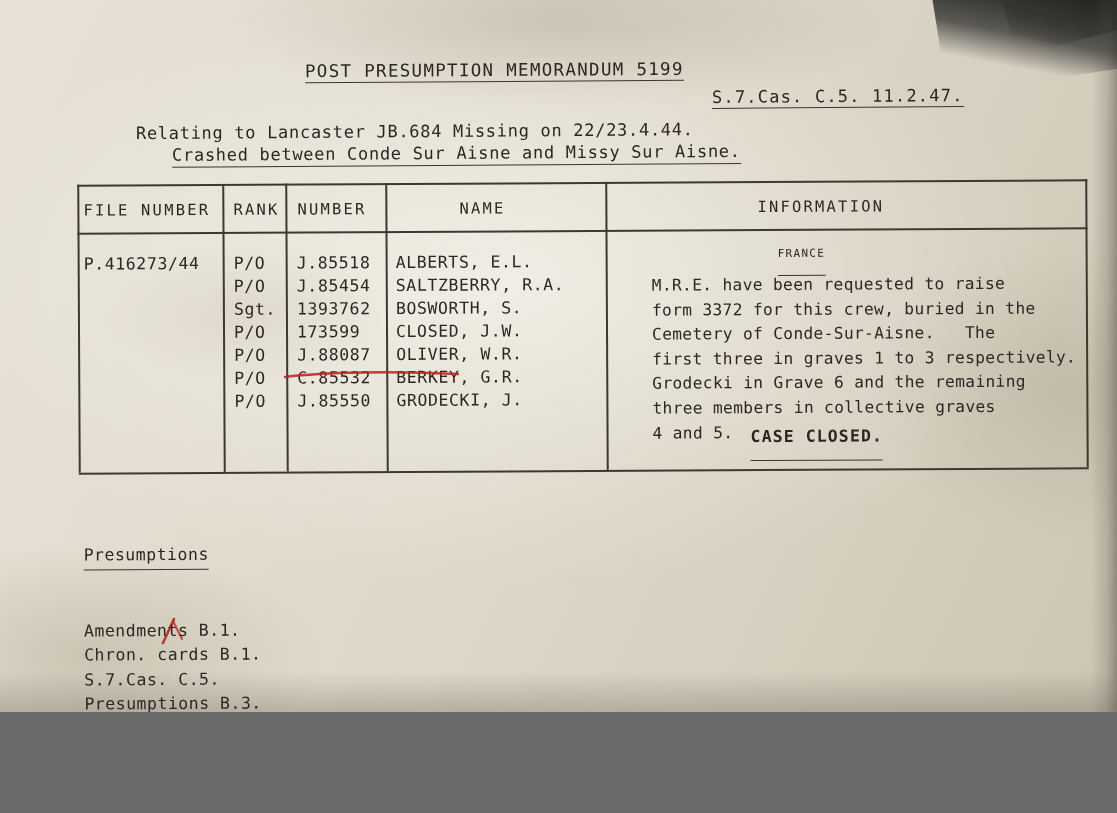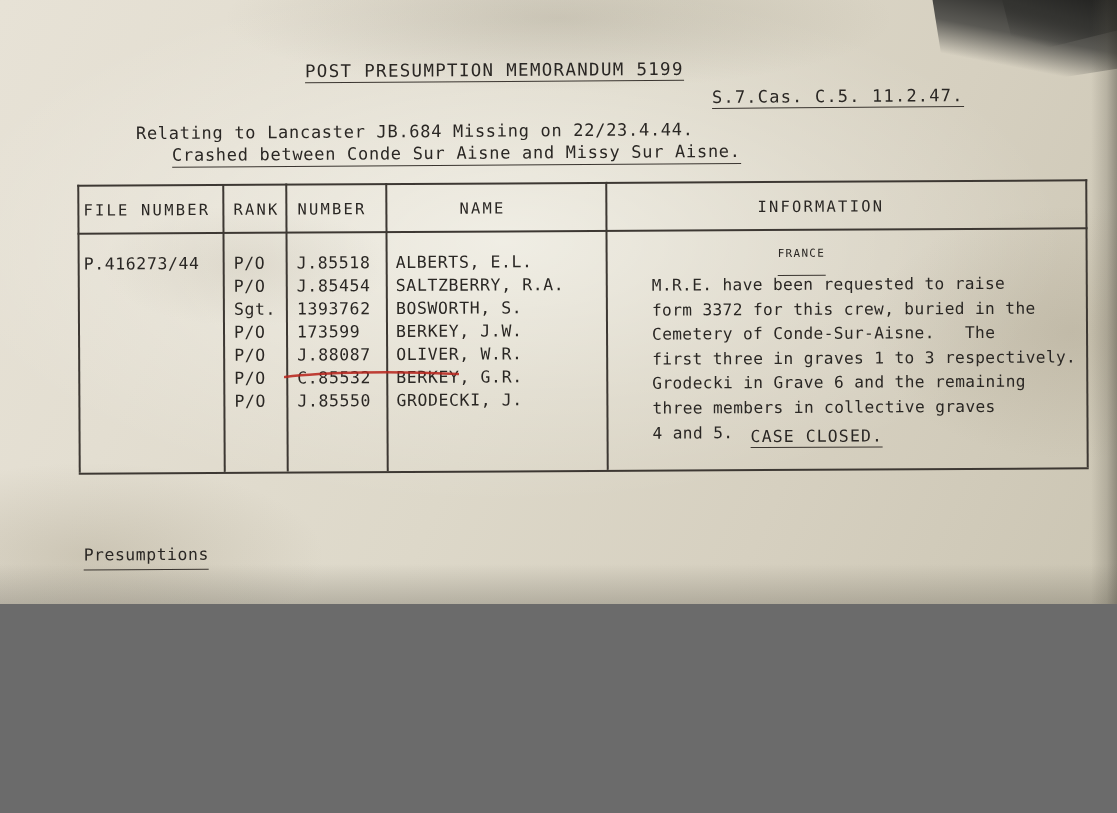--- a/index.html
+++ b/index.html
@@ -3,21 +3,21 @@
 <meta charset="utf-8">
 <style>
   html, body {
     margin: 0;
     padding: 0;
     background: #6b6b6b;
   }
   .page {
     position: relative;
     width: 1117px;
-    height: 604px;
+    height: 712px;
     overflow: hidden;
     background: #ddd9cd;
     font-family: "DejaVu Sans Mono", monospace;
     color: #262220;
   }
   
   .paper-bg {
     position: absolute;
     inset: 0;
     background:
@@ -164,21 +164,22 @@
     font-size: 16.2px;
     line-height: 24.6px;
     letter-spacing: 0.35px;
     white-space: pre;
   }
   .case-closed {
     position: absolute;
     font-size: 16.5px;
     letter-spacing: 1.1px;
     border-bottom: 1.4px solid #3a3530;
-    padding-bottom: 1px;
+    padding-bottom: 14px;
+    font-weight: bold;
   }
 
   
   .red-strike {
     position: absolute;
     left: 284px;
     top: 370px;
     width: 175px;
     height: 10px;
     pointer-events: none;
@@ -282,21 +283,21 @@
       <div class="cell typed" style="left:219px; top:91px;">J.85454</div>
       <div class="cell typed" style="left:219px; top:114px;">1393762</div>
       <div class="cell typed" style="left:219px; top:137px;">173599</div>
       <div class="cell typed" style="left:219px; top:160px;">J.88087</div>
       <div class="cell typed" style="left:219px; top:183px;">C.85532</div>
       <div class="cell typed" style="left:219px; top:206px;">J.85550</div>
 
       <div class="cell typed" style="left:318px; top:68px;text-align:right;">ALBERTS, E.L.</div>
       <div class="cell typed" style="left:318px; top:91px;">SALTZBERRY, R.A.</div>
       <div class="cell typed" style="left:318px; top:114px;">BOSWORTH, S.</div>
-      <div class="cell typed" style="left:318px; top:137px;">BERKEY, J.W.</div>
+      <div class="cell typed" style="left:318px; top:137px;">CLOSED, J.W.</div>
       <div class="cell typed" style="left:318px; top:160px;">OLIVER, W.R.</div>
       <div class="cell typed" style="left:318px; top:183px;">BERKEY, G.R.</div>
       <div class="cell typed" style="left:318px; top:206px;">GRODECKI, J.</div>
 
       <div class="info-title typed" style="left:700px; top:66px;">FRANCE</div>
       <div class="info-body typed" style="left:574px; top:92px;">M.R.E. have been requested to raise
 form 3372 for this crew, buried in the
 Cemetery of Conde-Sur-Aisne.   The
 first three in graves 1 to 3 respectively.
 Grodecki in Grave 6 and the remaining

